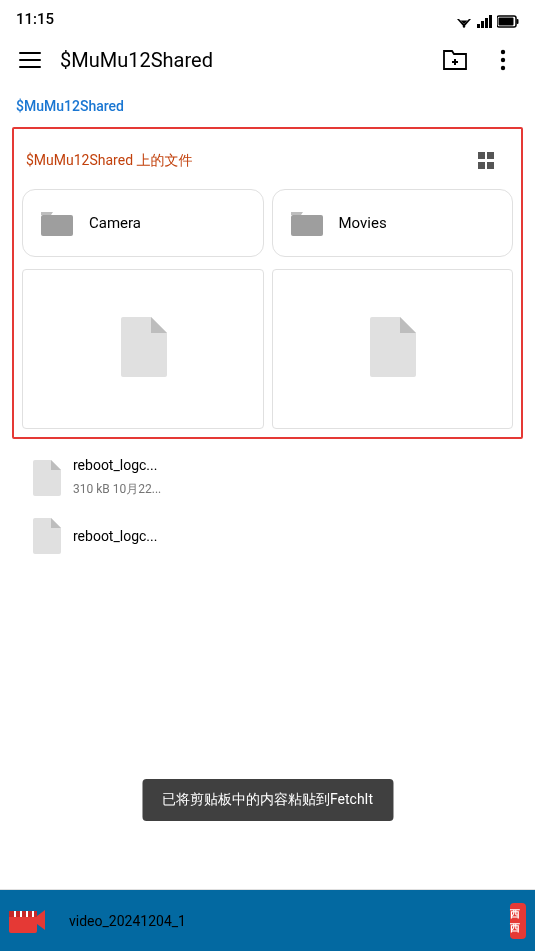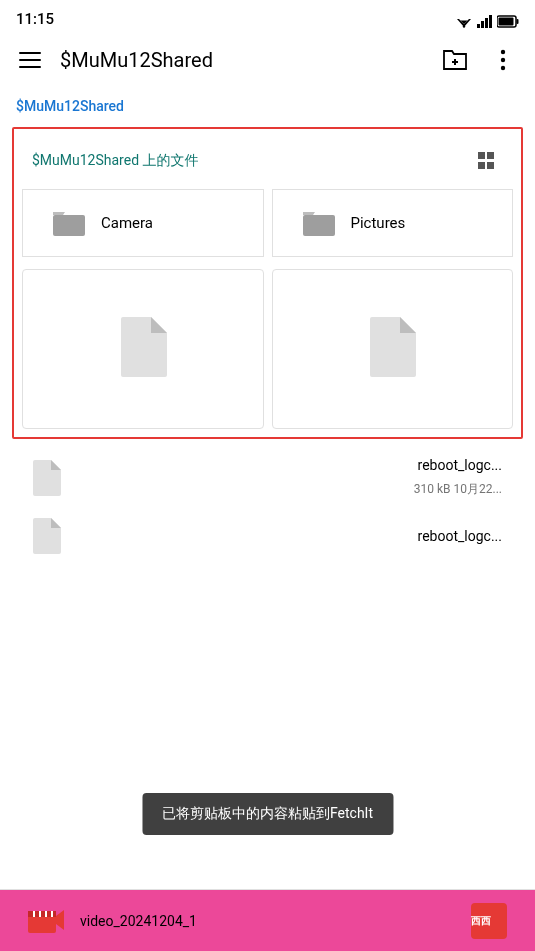--- a/index.html
+++ b/index.html
@@ -102,36 +102,35 @@
 
     
     .files-header {
       display: flex;
       justify-content: space-between;
       align-items: center;
       padding: 12px 12px 8px 12px;
     }
     .files-label {
       font-size: 14px;
-      color: #0f766e;
-      margin-left: 6px;
+      color: #c2410c;
     }
 
     
     .folders-grid {
       display: grid;
       grid-template-columns: 1fr 1fr;
       gap: 8px;
       padding: 0 8px 8px 8px;
     }
     .folder-item {
       background: #fff;
       border: 1px solid #e0e0e0;
-      border-radius: 0;
-      padding: 16px 28px;
+      border-radius: 13px;
+      padding: 16px 16px;
       display: flex;
       align-items: center;
       gap: 14px;
       cursor: pointer;
       min-height: 68px;
     }
     .folder-icon {
       width: 36px;
       height: 30px;
       position: relative;
@@ -171,23 +170,22 @@
       height: 60px;
     }
 
     
     .file-list {
       margin: 8px 12px 0 12px;
     }
     .file-list-item {
       display: flex;
       align-items: center;
-      gap: 20px;
+      gap: 12px;
       padding: 10px 9px;
-      text-align: right;
     }
     .file-list-icon {
       width: 28px;
       height: 36px;
       flex-shrink: 0;
     }
     .file-list-icon svg {
       width: 28px;
       height: 36px;
     }
@@ -200,59 +198,59 @@
     }
     .file-meta {
       font-size: 12px;
       color: #757575;
       margin-top: 8px;
     }
 
     
     .snackbar {
       position: absolute;
-      bottom: 116px;
+      bottom: 130px;
       left: 50%;
       transform: translateX(-50%);
       background: rgba(50,50,50,0.93);
       color: #fff;
       padding: 12px 20px;
       border-radius: 4px;
       font-size: 14px;
       white-space: nowrap;
       z-index: 100;
     }
 
     
     .bottom-bar {
       position: absolute;
       bottom: 0;
       left: 0;
       right: 0;
       height: 62px;
-      background: #ec4899;
+      background: #0369a1;
       border-top: 1px solid #e0e0e0;
       display: flex;
       align-items: center;
-      padding: 0 28px;
-      gap: 16px;
+      padding: 0 9px;
+      gap: 24px;
     }
     .bottom-bar-text {
       font-size: 14px;
       color: #000;
       flex: 1;
     }
     .bottom-bar-logo {
-      width: 36px;
+      width: 16px;
       height: 36px;
       background: #e53935;
       border-radius: 4px;
       display: flex;
       align-items: center;
-      justify-content: flex-start;
+      justify-content: flex-end;
       color: #fff;
       font-size: 11px;
       font-weight: bold;
     }
 
     
     .folder-svg-main { fill: #9e9e9e; }
     .folder-svg-tab { fill: #bdbdbd; }
     .file-svg-main { fill: #e0e0e0; }
     .file-svg-corner { fill: #bdbdbd; }
@@ -337,31 +335,31 @@
         <div class="folder-icon">
           <svg viewBox="0 0 36 30">
             <path class="folder-svg-tab" d="M2,7 L12,7 L14,4 L2,4 Z"></path>
             <rect class="folder-svg-main" x="2" y="7" width="32" height="21" rx="2"></rect>
           </svg>
         </div>
         <span class="folder-name">Camera</span>
       </div>
 
 
-
-
       <div class="folder-item">
         <div class="folder-icon">
           <svg viewBox="0 0 36 30">
             <path class="folder-svg-tab" d="M2,7 L12,7 L14,4 L2,4 Z"></path>
             <rect class="folder-svg-main" x="2" y="7" width="32" height="21" rx="2"></rect>
           </svg>
         </div>
-        <span class="folder-name">Pictures</span>
-      </div>
+        <span class="folder-name">Movies</span>
+      </div>
+
+
 
     </div>
 
     <div class="empty-files-grid">
       <div class="file-empty-item">
         <div class="file-icon-placeholder">
           <svg viewBox="0 0 48 60">
             <path class="file-svg-main" d="M4,0 L32,0 L48,16 L48,58 Q48,60 46,60 L4,60 Q2,60 2,58 L2,2 Q2,0 4,0"></path>
             <path class="file-svg-corner" d="M32,0 L48,16 L32,16 Z"></path>
           </svg>

